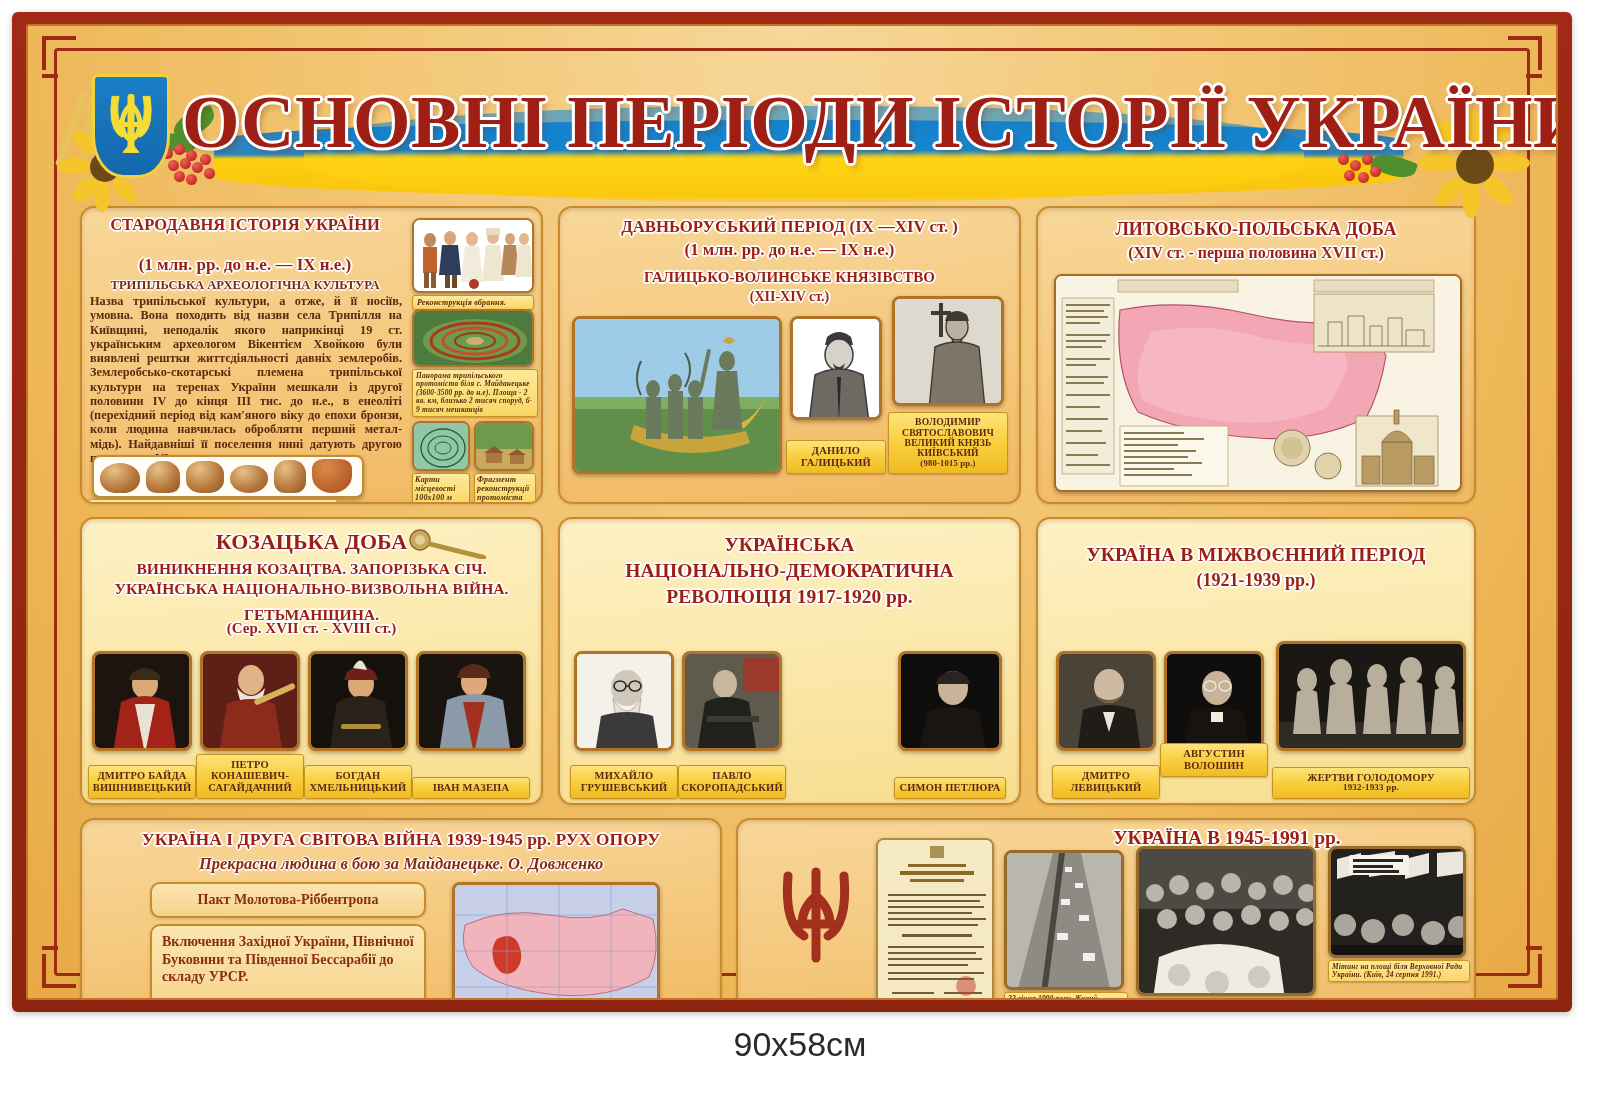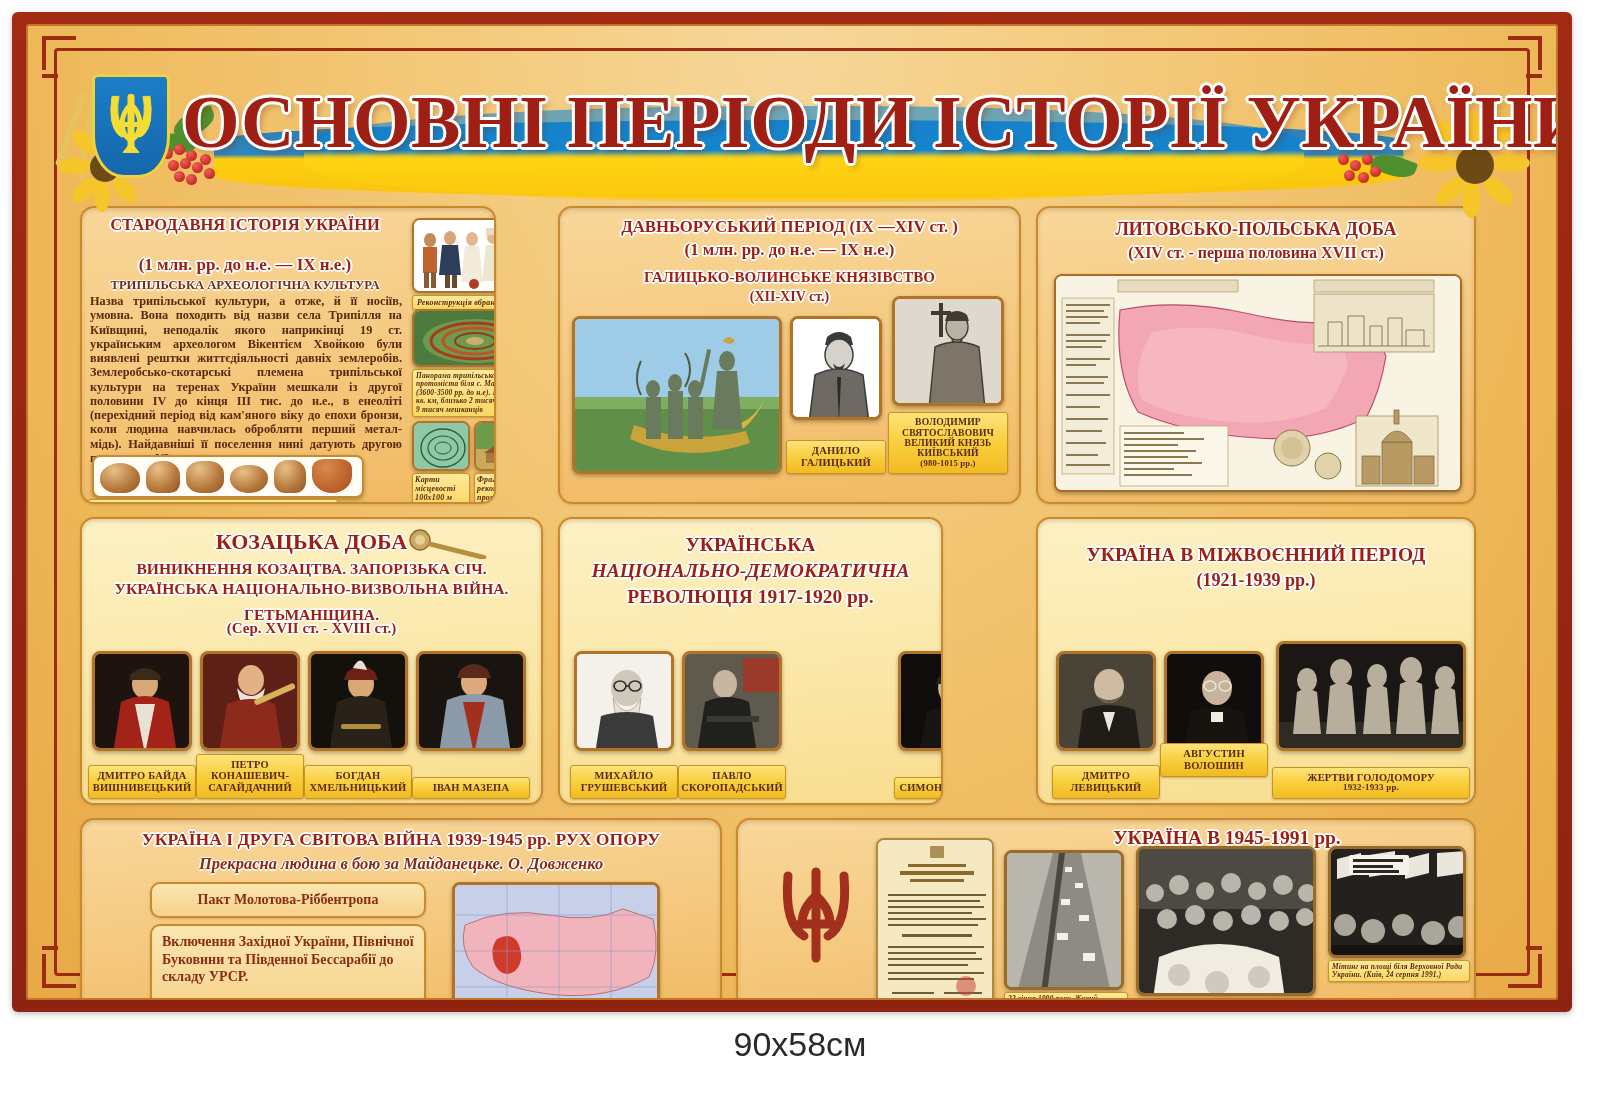--- a/index.html
+++ b/index.html
@@ -256,21 +256,21 @@
           <div class="berry" style="left:8px;top:18px;"></div>
         <div class="berry" style="left:22px;top:20px;"></div>
           <div class="berry" style="left:34px;top:14px;"></div>
       </div>
 
       <div class="main-title">ОСНОВНІ ПЕРІОДИ ІСТОРІЇ УКРАЇНИ</div>
     </div>
 
     <div class="grid">
 
-      <div class="panel warm" style="left:0;top:0;width:416px;height:298px;">
+      <div class="panel warm" style="left:0;top:0;width:463px;height:298px;">
         <div class="panel-title" style="position:absolute;left:8px;top:8px;width:310px;font-size:16.5px;">СТАРОДАВНЯ ІСТОРІЯ УКРАЇНИ</div>
         <div class="panel-title" style="position:absolute;left:4px;top:48px;width:318px;font-size:17px;">(1 млн. рр. до н.е. — IX н.е.)</div>
         <div class="subtitle-dark" style="position:absolute;left:2px;top:70px;width:322px;font-size:12.6px;">ТРИПІЛЬСЬКА АРХЕОЛОГІЧНА КУЛЬТУРА</div>
         <div class="body-text" style="position:absolute;left:8px;top:86px;width:312px;">Назва трипільської культури, а отже, й її носіїв, умовна. Вона походить від назви села Трипілля на Київщині, неподалік якого наприкінці 19 ст. українським археологом Вікентієм Хвойкою були виявлені рештки життєдіяльності давніх землеробів. Землеробсько-скотарські племена трипільської культури на теренах України мешкали із другої половини IV до кінця III тис. до н.е., в енеоліті (перехідний період від кам'яного віку до епохи бронзи, коли людина навчилась обробляти перший метал-мідь). Найдавніші її поселення нині датують другою половиною VI тис. до н.е.</div>
 
         <div class="photo thin" style="position:absolute;left:10px;top:247px;width:272px;height:43px;background:#fffdf6;border-color:#c98a2e;">
           <div class="pot" style="left:6px;width:40px;height:30px;border-radius:50% 50% 44% 44%;"></div>
           <div class="pot" style="left:52px;width:34px;height:32px;border-radius:46% 46% 30% 30%;"></div>
           <div class="pot" style="left:92px;width:38px;height:32px;border-radius:40% 40% 40% 40%;"></div>
           <div class="pot" style="left:136px;width:38px;height:28px;border-radius:46% 46% 50% 50%;"></div>
@@ -549,23 +549,23 @@
               <ellipse cx="55" cy="28" rx="13" ry="15" fill="#dda87a"></ellipse>
               <path d="M41 16 q14-12 28 0 l3 8 h-34z" fill="#5a2a1a"></path>
               <path d="M28 46 q28-12 56 0 l8 54 h-72z" fill="#8a9aa8"></path>
               <path d="M44 48 l11 52 l11-52z" fill="#a3301f"></path>
             </svg>
           </div>
           <div class="ribbon nm">ІВАН МАЗЕПА</div>
         </div>
       </div>
 
-      <div class="panel" style="left:478px;top:311px;width:385px;height:288px;">
+      <div class="panel" style="left:478px;top:311px;width:463px;height:288px;">
         <div class="panel-title" style="position:absolute;left:2px;top:16px;right:2px;font-size:19.5px;">УКРАЇНСЬКА</div>
-        <div class="panel-title" style="position:absolute;left:2px;top:42px;right:2px;font-size:19.5px;font-style:italic;">НАЦІОНАЛЬНО-ДЕМОКРАТИЧНА</div>
+        <div class="panel-title" style="position:absolute;left:2px;top:42px;right:2px;font-size:19.5px;">НАЦІОНАЛЬНО-ДЕМОКРАТИЧНА</div>
         <div class="panel-title" style="position:absolute;left:2px;top:68px;right:2px;font-size:19.5px;">РЕВОЛЮЦІЯ 1917-1920 рр.</div>
 
         <div class="person" style="left:14px;top:132px;width:100px;height:148px;">
           <div class="photo pic" style="height:100px;background:#fff;">
             <svg width="100" height="100" viewBox="0 0 100 100">
                 <rect width="100" height="100" fill="#f4f1ea"></rect>
               <ellipse cx="50" cy="34" rx="16" ry="18" fill="#cfc8bb"></ellipse>
               <ellipse cx="43" cy="32" rx="6" ry="5" fill="none" stroke="#2a2a2a" stroke-width="1.6"></ellipse>
               <ellipse cx="58" cy="32" rx="6" ry="5" fill="none" stroke="#2a2a2a" stroke-width="1.6"></ellipse>
               <path d="M49 32 h3" stroke="#2a2a2a" stroke-width="1.6"></path>

